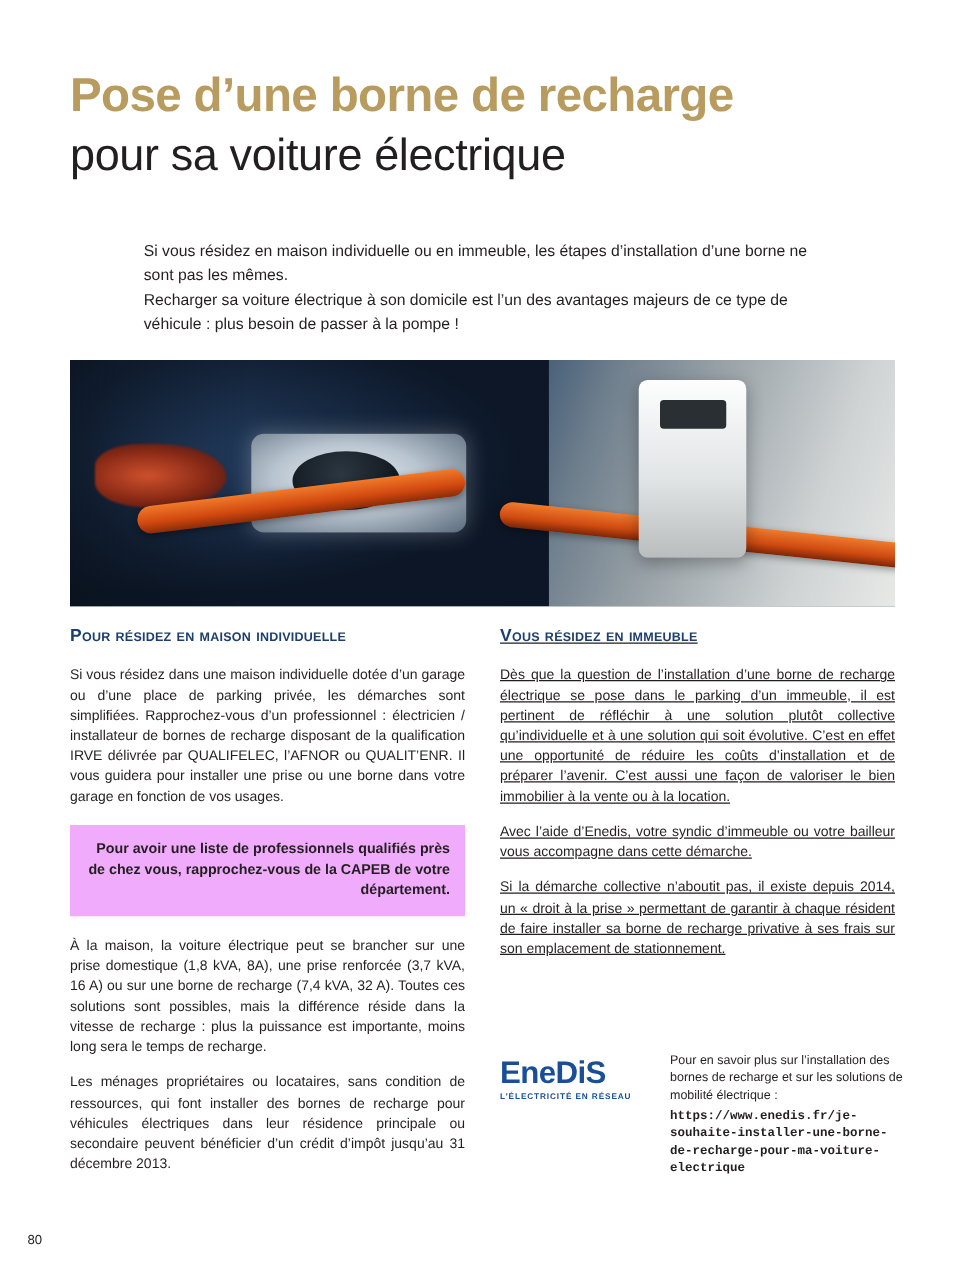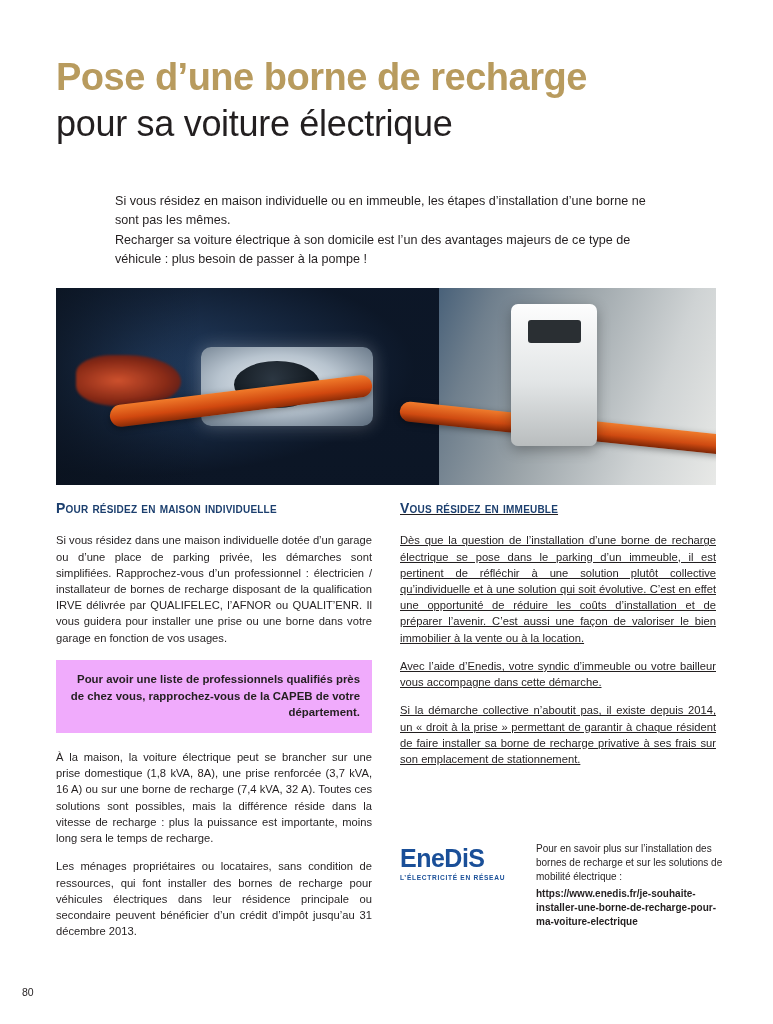--- a/index.html
+++ b/index.html
@@ -237,20 +237,21 @@
     line-height: 1.42;
     flex: 1;
   }
   .enedis-text .plain { color: #231f20; }
   .enedis-text .url {
     display: block;
     margin-top: 2px;
     font-weight: bold;
     color: #231f20;
     word-break: break-word;
+    font-family: Liberation Mono, monospace;
   }
 
   
   .page-number {
     position: absolute;
     left: 22px;
     bottom: 26px;
     font-size: 10.5px;
     color: #231f20;
   }

